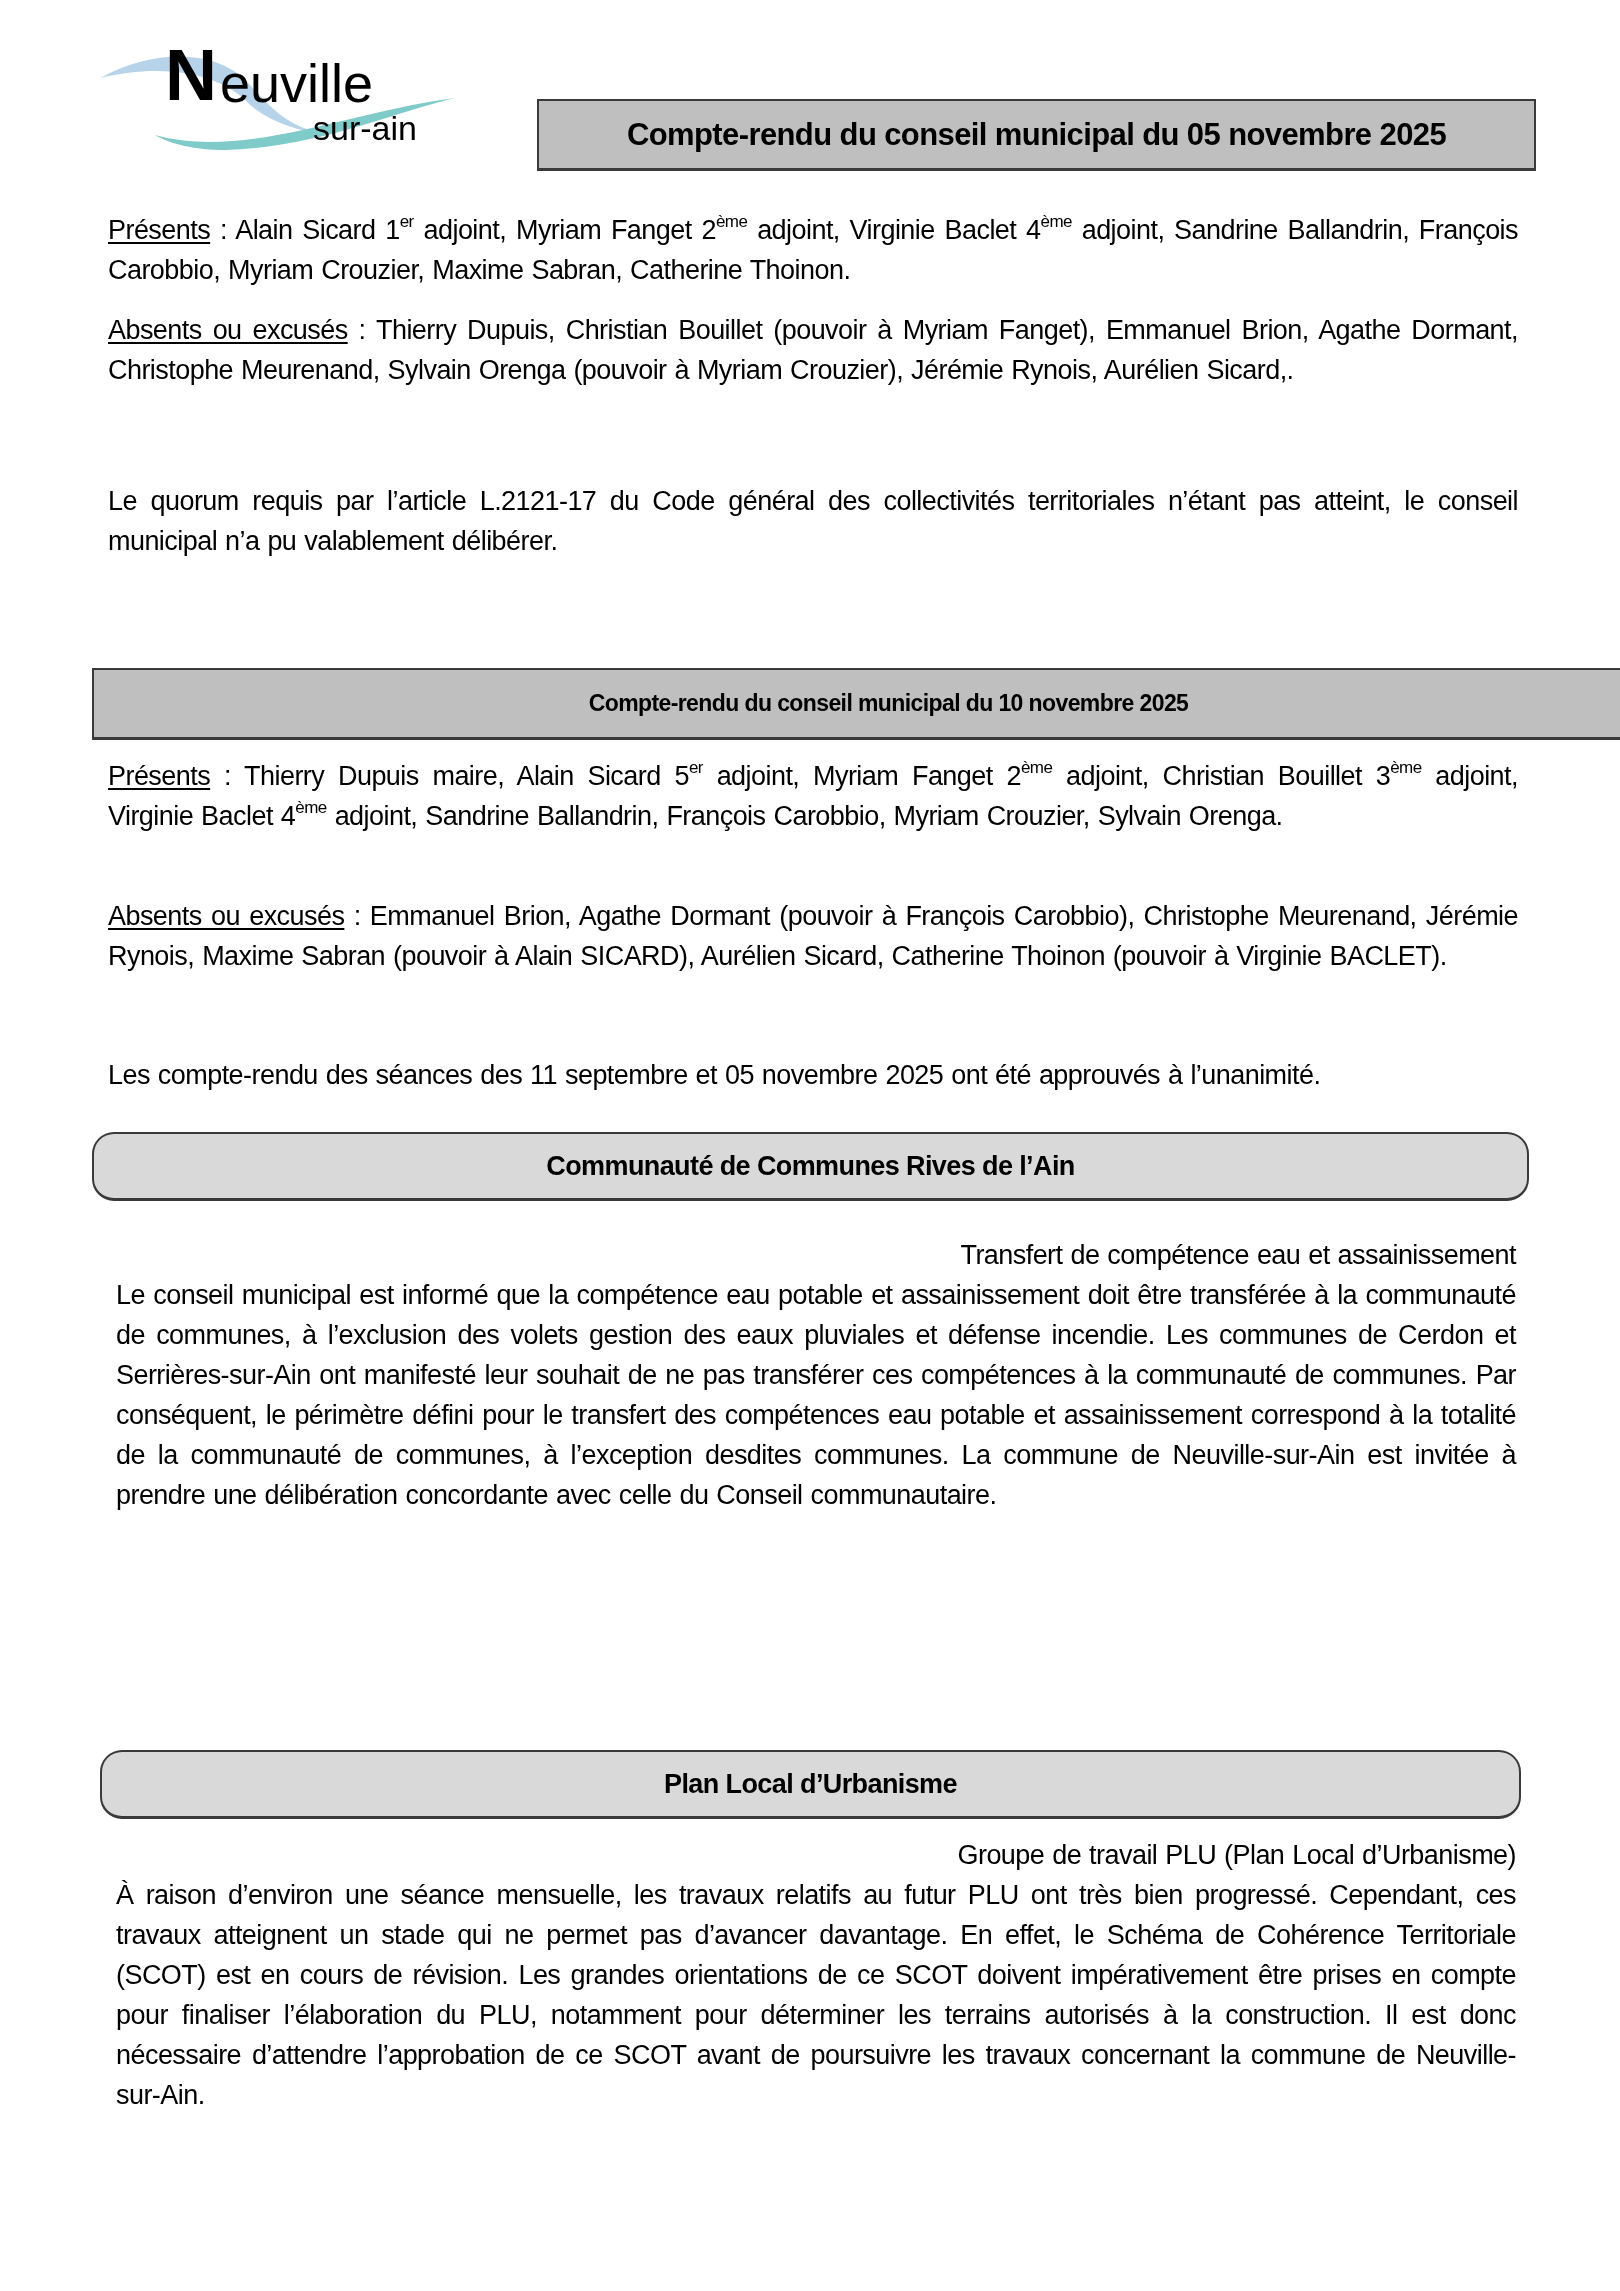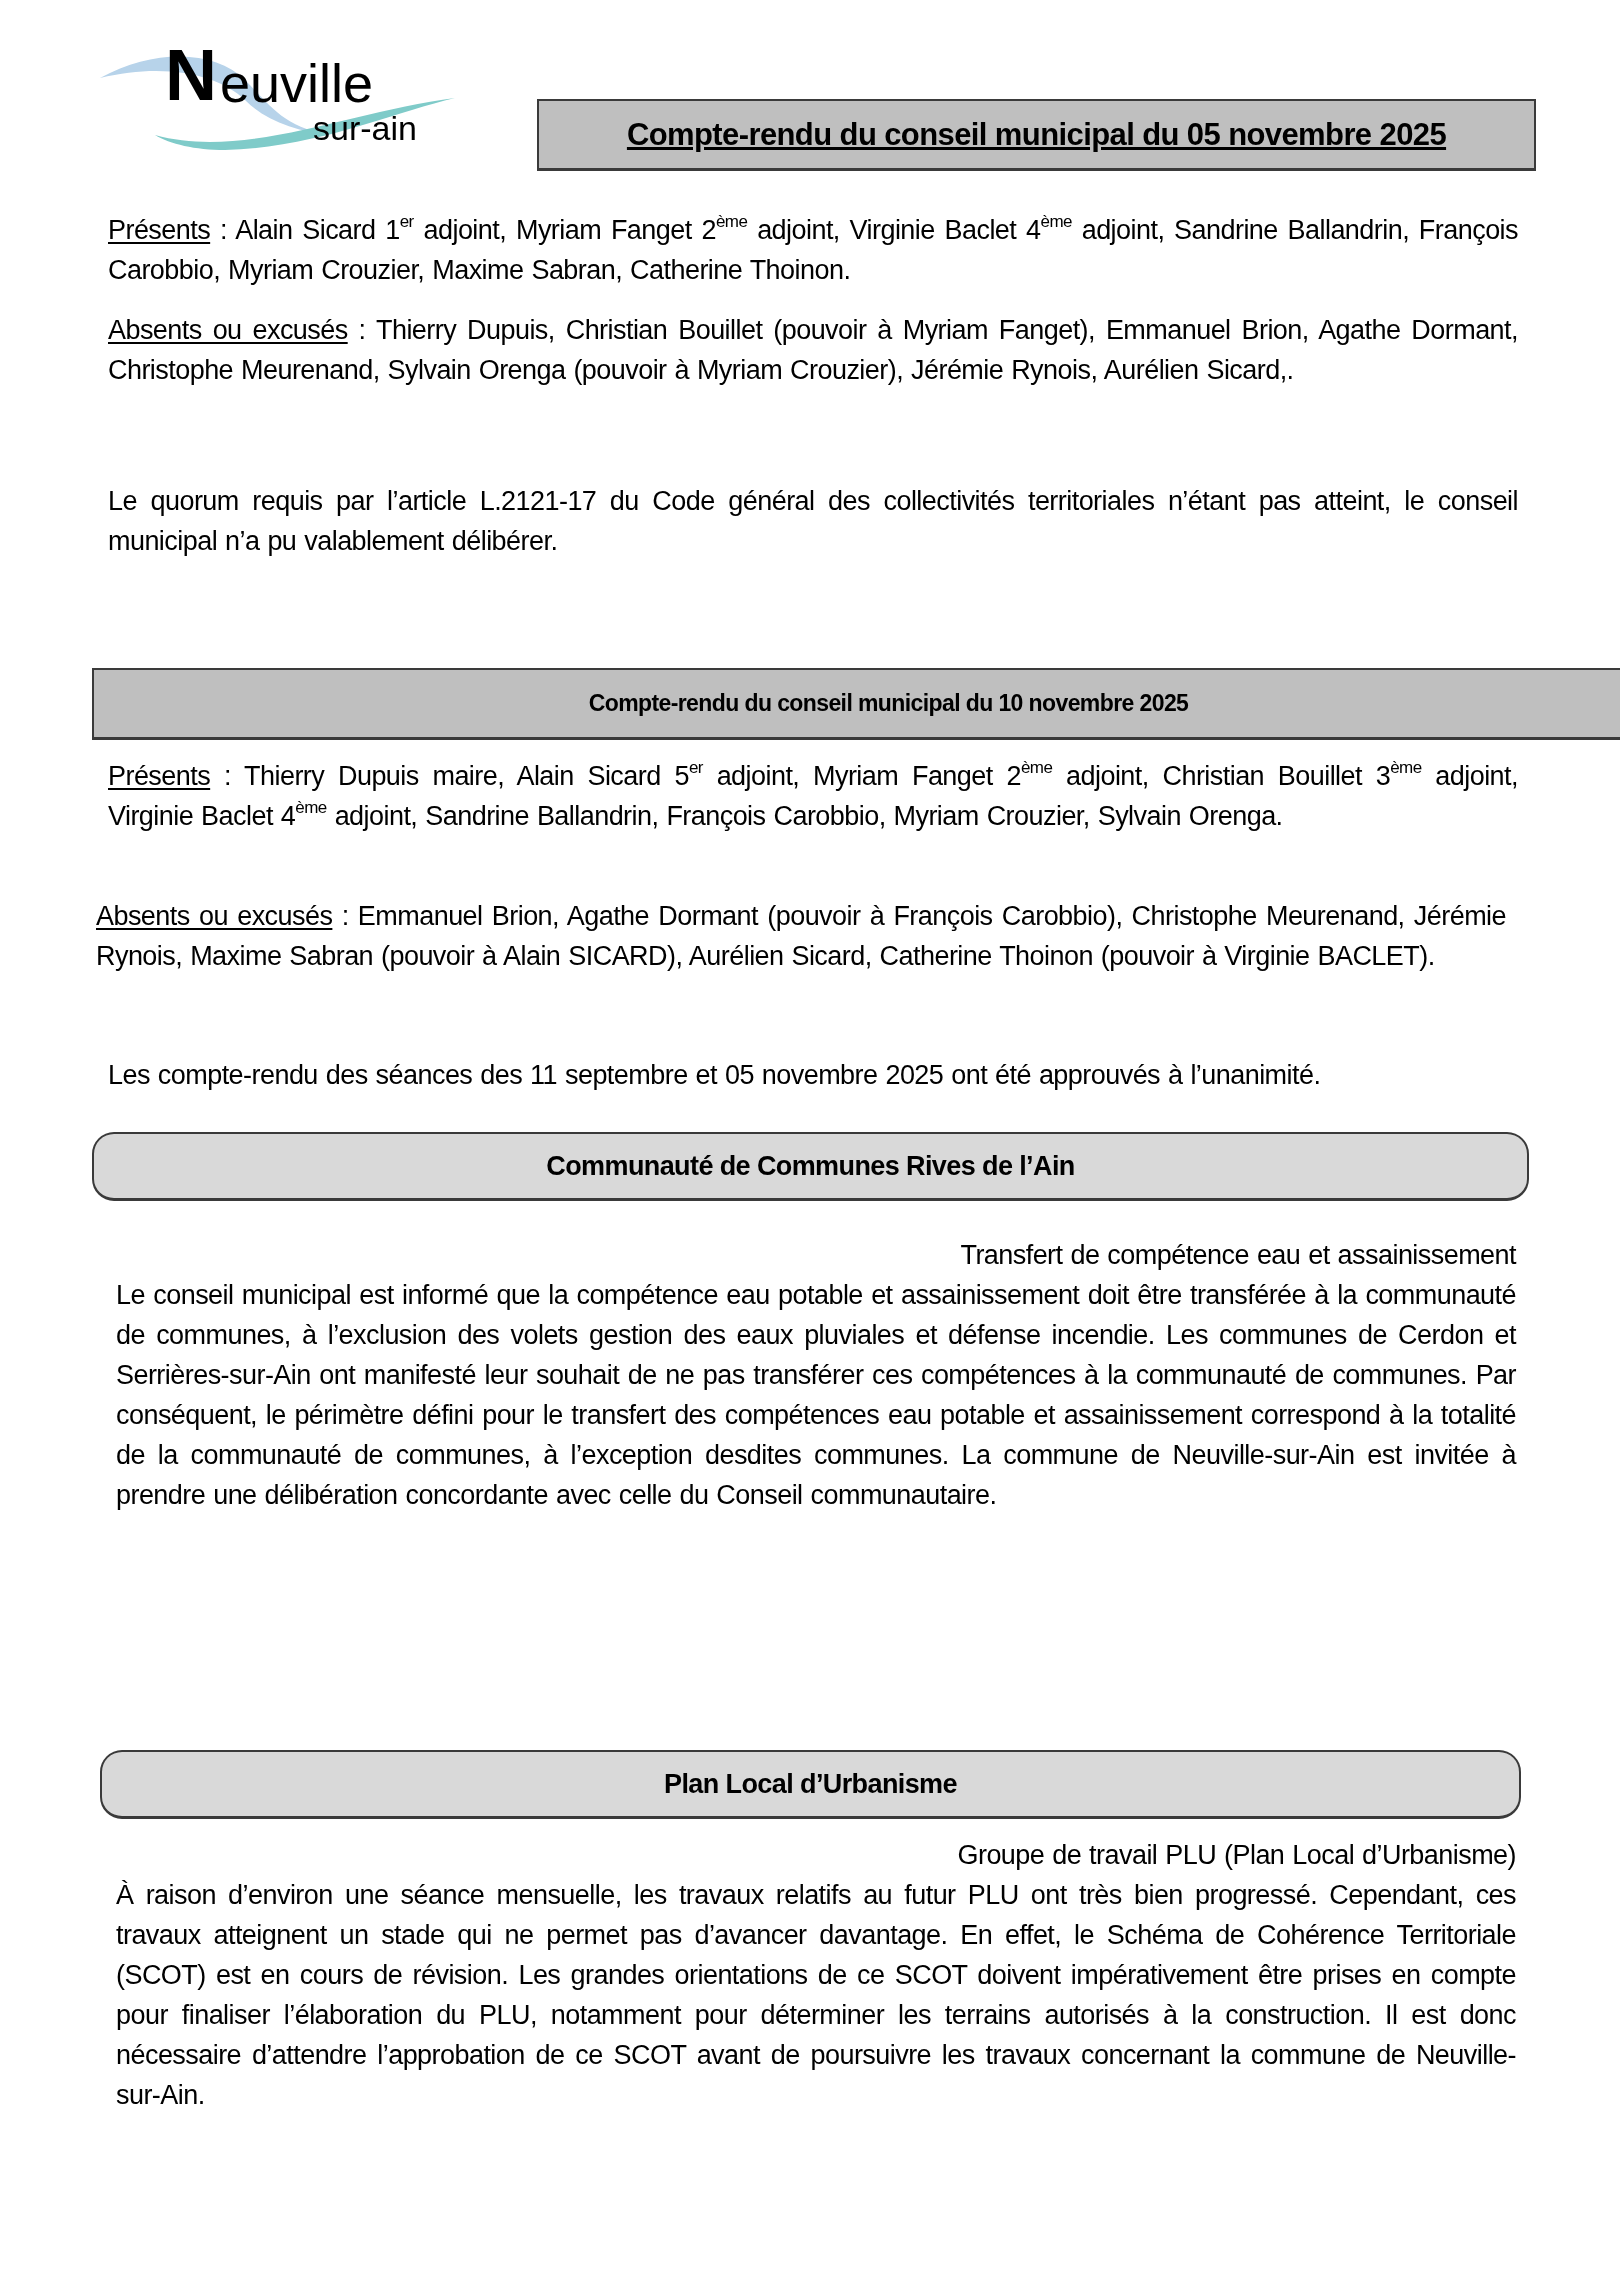--- a/index.html
+++ b/index.html
@@ -13,21 +13,21 @@
   .logo svg { width: 100%; height: 100%; display: block; }
   .title-box {
     position: absolute; box-sizing: border-box;
     border: 2px solid #3a3a3a; border-bottom-width: 3px;
     display: flex; align-items: center; justify-content: center;
     font-weight: bold; font-family: "Liberation Sans", sans-serif;
     letter-spacing: -0.6px;
   }
   .box-dark { background: #bfbfbf; }
   .box-light { background: #d9d9d9; border-radius: 22px; }
-  .box1 { left: 537px; top: 99px; width: 999px; height: 72px; font-size: 31px; text-decoration: underline; }
+  .box1 { left: 537px; top: 99px; width: 999px; height: 72px; font-size: 31px; }
   .box2 { left: 92px; top: 668px; width: 1593px; height: 72px; font-size: 23px; }
   .box3 { left: 92px; top: 1132px; width: 1437px; height: 69px; font-size: 27px; }
   .box4 { left: 100px; top: 1750px; width: 1421px; height: 69px; font-size: 27px; }
 
   .para {
     position: absolute; font-size: 27px; line-height: 40px;
     text-align: justify; letter-spacing: -0.55px; word-spacing: 1px;
     font-family: "Liberation Sans", sans-serif;
   }
   .para .u { text-decoration: underline; text-underline-offset: 3px; }
@@ -59,21 +59,21 @@
 </div>
 
 <div class="para" style="left:108px; top:469px; width:1410px;margin-top:12px;">Le quorum requis par l’article L.2121-17 du Code général des collectivités territoriales n’étant pas atteint, le conseil municipal n’a pu valablement délibérer.</div>
 
 <div class="title-box box-dark box2">Compte-rendu du conseil municipal du 10 novembre 2025</div>
 
 <div class="para" style="left:108px; top:756px; width:1410px;">
   <span class="u">Présents</span><span> : </span><span>Thierry Dupuis maire, Alain Sicard 5</span><sup>er</sup><span> adjoint, Myriam Fanget 2</span><sup>ème</sup><span> adjoint, Christian Bouillet 3</span><sup>ème</sup><span> adjoint, Virginie Baclet 4</span><sup>ème</sup><span> adjoint, Sandrine Ballandrin, François Carobbio, Myriam Crouzier, Sylvain Orenga.</span>
 </div>
 
-<div class="para" style="left:96px; top:896px; width:1410px;">
+<div class="para" style="left:108px; top:896px; width:1410px;">
   <span class="u">Absents ou excusés</span><span> : </span><span>Emmanuel Brion, Agathe Dormant (pouvoir à François Carobbio), Christophe Meurenand, Jérémie Rynois, Maxime Sabran (pouvoir à Alain SICARD), Aurélien Sicard, Catherine Thoinon (pouvoir à Virginie BACLET).</span>
 </div>
 
 <div class="para left-al" style="left:108px; top:1055px; width:1430px;">Les compte-rendu des séances des 11 septembre et 05 novembre 2025 ont été approuvés à l’unanimité.</div>
 
 <div class="title-box box-light box3">Communauté de Communes Rives de l’Ain</div>
 
 <div class="para" style="left:116px; top:1235px; width:1400px;">
   <span class="sub-h">Transfert de compétence eau et assainissement</span>
   <span style="display:block;">Le conseil municipal est informé que la compétence eau potable et assainissement doit être transférée à la communauté de communes, à l’exclusion des volets gestion des eaux pluviales et défense incendie. Les communes de Cerdon et Serrières-sur-Ain ont manifesté leur souhait de ne pas transférer ces compétences à la communauté de communes. Par conséquent, le périmètre défini pour le transfert des compétences eau potable et assainissement correspond à la totalité de la communauté de communes, à l’exception desdites communes. La commune de Neuville-sur-Ain est invitée à prendre une délibération concordante avec celle du Conseil communautaire.</span>

